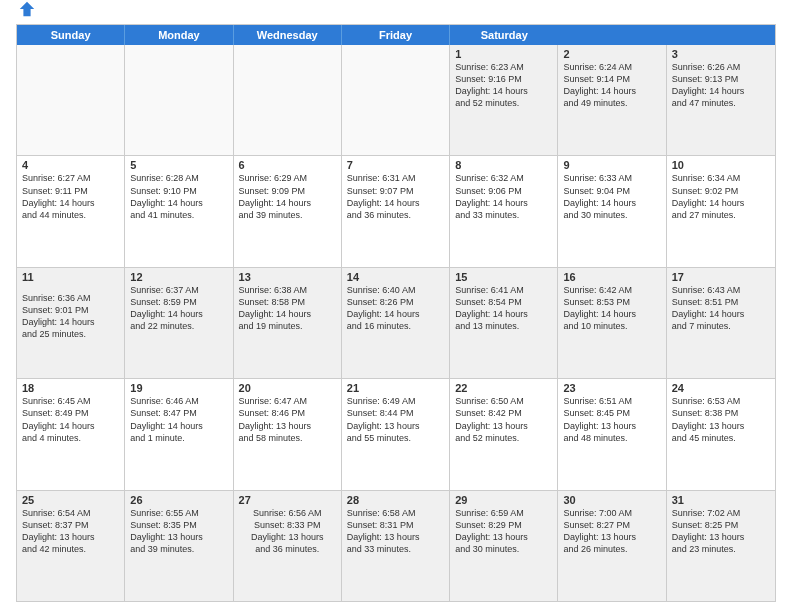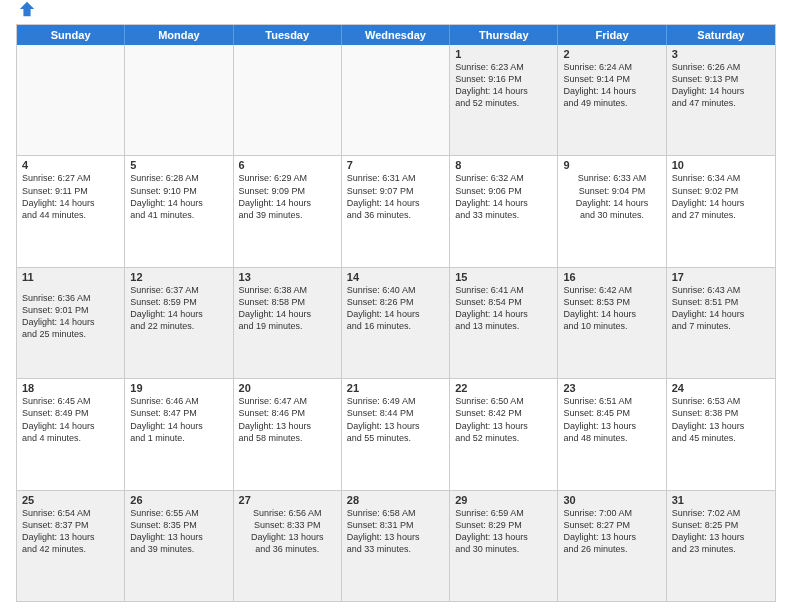--- a/index.html
+++ b/index.html
@@ -135,23 +135,21 @@
     <div class="title-block">
       <div class="month-title"></div>
       <div class="location"></div>
     </div>
   </div>
 
   <div class="calendar">
     <div class="cal-header">
     <div class="cal-header-cell">Sunday</div>
         <div class="cal-header-cell">Monday</div>
-        <div class="cal-header-cell">Tuesday</div>
         <div class="cal-header-cell">Wednesday</div>
-        <div class="cal-header-cell">Thursday</div>
         <div class="cal-header-cell">Friday</div>
         <div class="cal-header-cell">Saturday</div>
       </div>
     <div class="cal-body">
     <div class="cal-row">
           <div class="cal-cell empty"></div>
           <div class="cal-cell empty"></div>
           <div class="cal-cell empty"></div>
           <div class="cal-cell empty"></div>
           <div class="cal-cell shaded">
@@ -207,21 +205,21 @@
           </div>
           <div class="cal-cell">
             <span class="day-num">8</span>
             <div class="cell-text" style="white-space: pre-line;">Sunrise: 6:32 AM
 Sunset: 9:06 PM
 Daylight: 14 hours
 and 33 minutes.</div>
           </div>
           <div class="cal-cell">
             <span class="day-num">9</span>
-            <div class="cell-text" style="white-space: pre-line; text-align: center;">Sunrise: 6:33 AM
+            <div class="cell-text" style="white-space: pre-line;">Sunrise: 6:33 AM
 Sunset: 9:04 PM
 Daylight: 14 hours
 and 30 minutes.</div>
           </div>
           <div class="cal-cell">
             <span class="day-num">10</span>
             <div class="cell-text" style="white-space: pre-line;">Sunrise: 6:34 AM
 Sunset: 9:02 PM
 Daylight: 14 hours
 and 27 minutes.</div>

